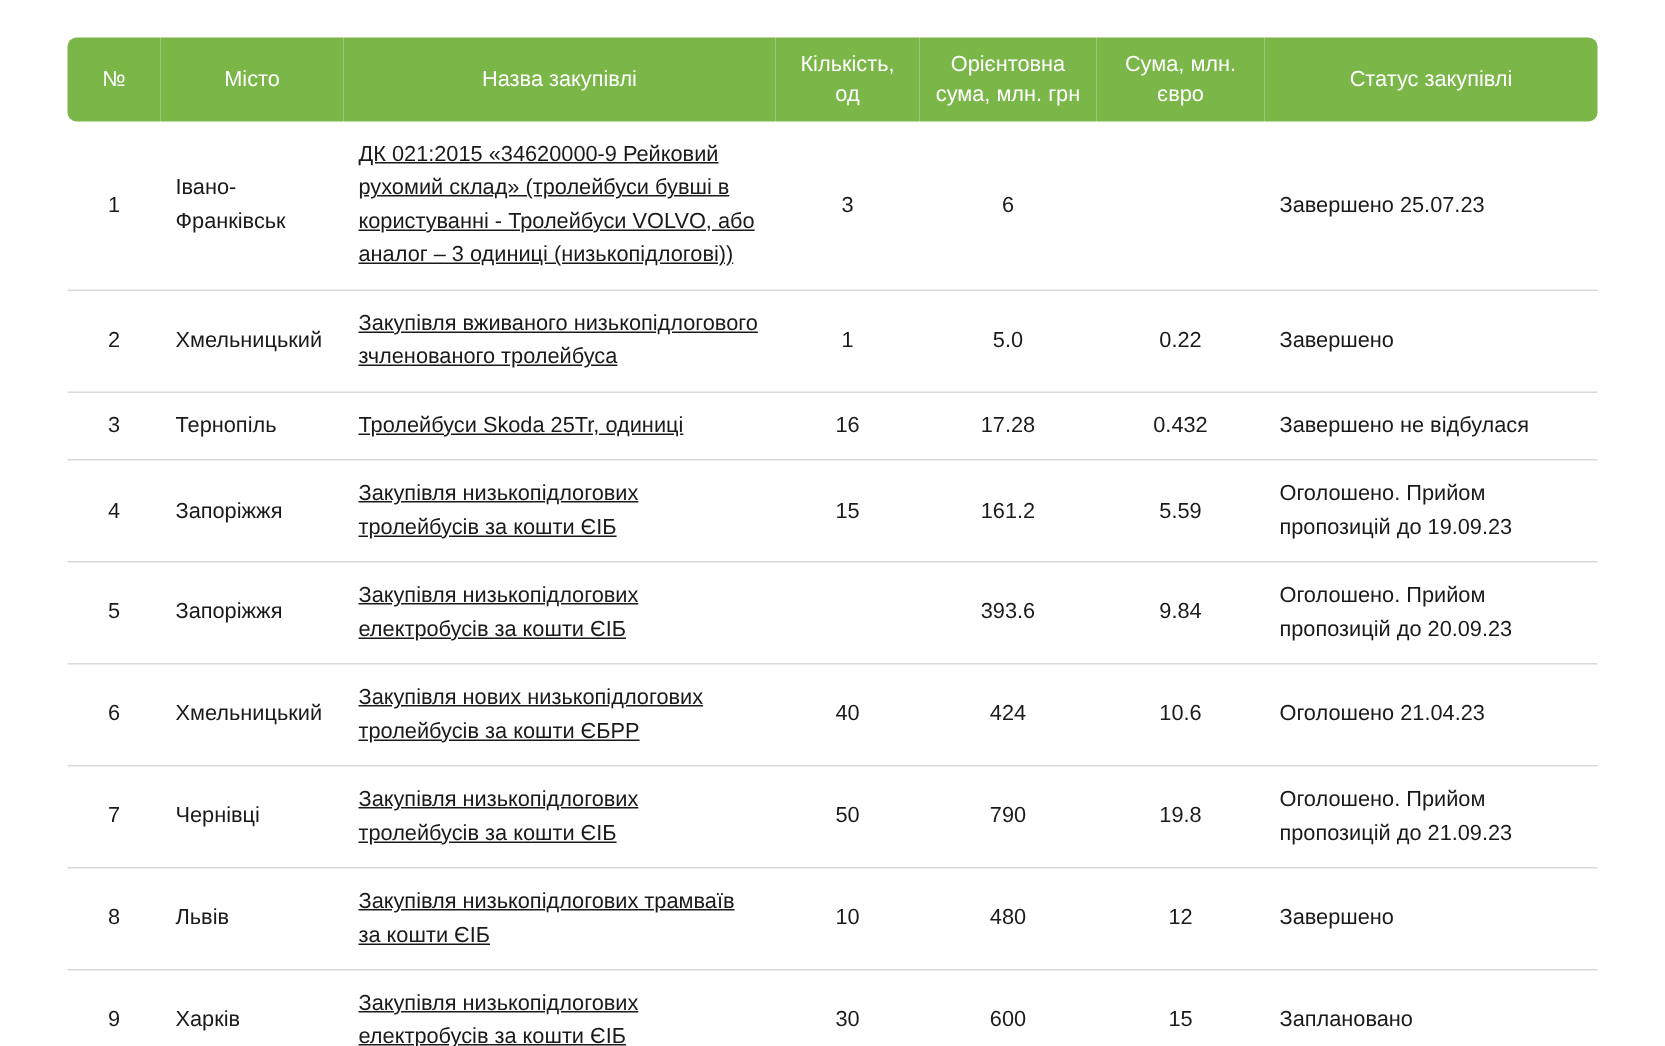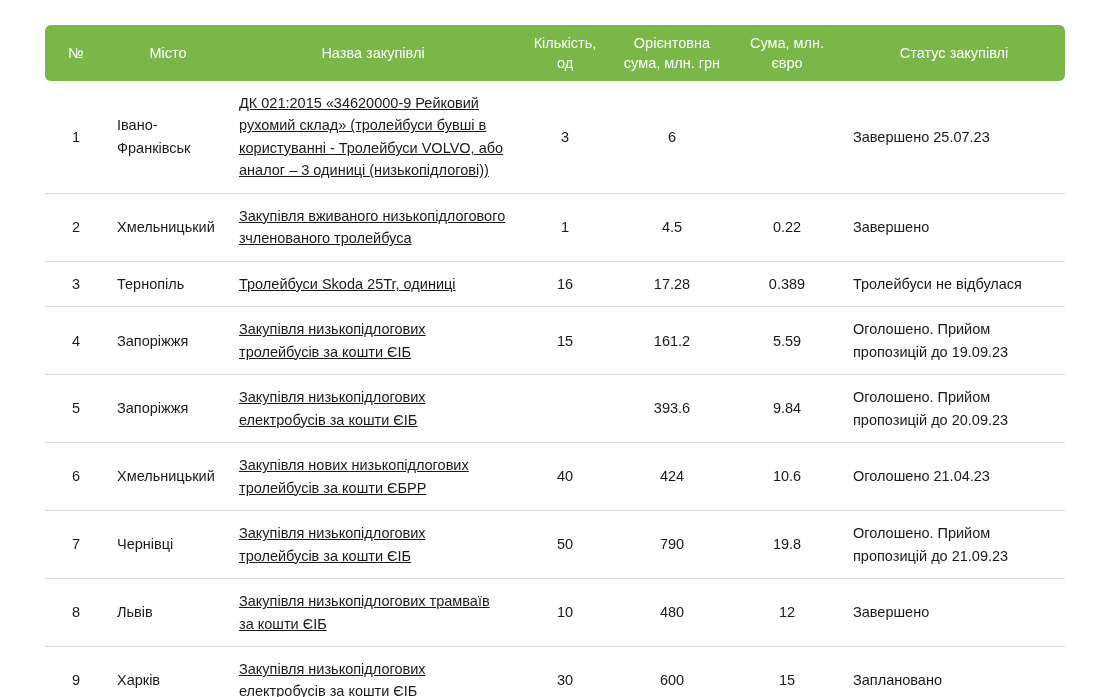--- a/index.html
+++ b/index.html
@@ -89,32 +89,32 @@
           <td class="center">3</td>
           <td class="center">6</td>
           <td class="center"></td>
           <td class="left">Завершено 25.07.23</td>
         </tr>
         <tr>
           <td class="center">2</td>
           <td class="left">Хмельницький</td>
           <td class="left"><span class="link">Закупівля вживаного низькопідлогового зчленованого тролейбуса</span></td>
           <td class="center">1</td>
-          <td class="center">4.5</td>
+          <td class="center">5.0</td>
           <td class="center">0.22</td>
           <td class="left">Завершено</td>
         </tr>
         <tr>
           <td class="center">3</td>
           <td class="left">Тернопіль</td>
           <td class="left"><span class="link">Тролейбуси Skoda 25Tr, одиниці</span></td>
           <td class="center">16</td>
           <td class="center">17.28</td>
-          <td class="center">0.389</td>
-          <td class="left">Тролейбуси не відбулася</td>
+          <td class="center">0.432</td>
+          <td class="left">Завершено не відбулася</td>
         </tr>
         <tr>
           <td class="center">4</td>
           <td class="left">Запоріжжя</td>
           <td class="left"><span class="link">Закупівля низькопідлогових тролейбусів за кошти ЄІБ</span></td>
           <td class="center">15</td>
           <td class="center">161.2</td>
           <td class="center">5.59</td>
           <td class="left">Оголошено. Прийом пропозицій до 19.09.23</td>
         </tr>

